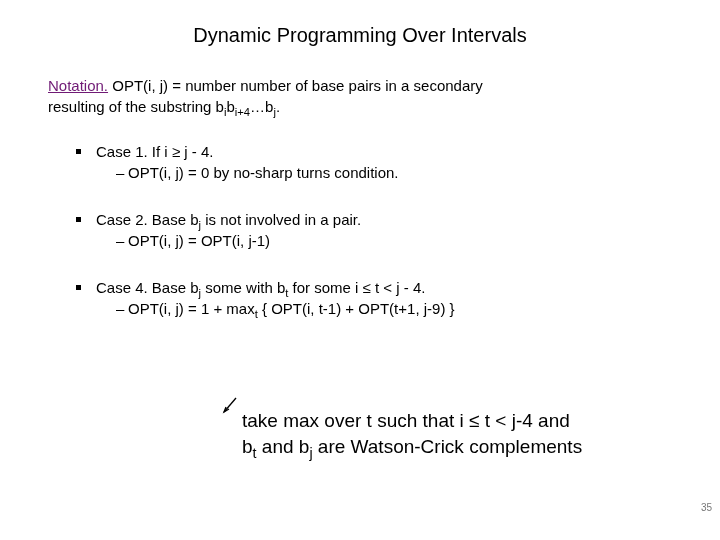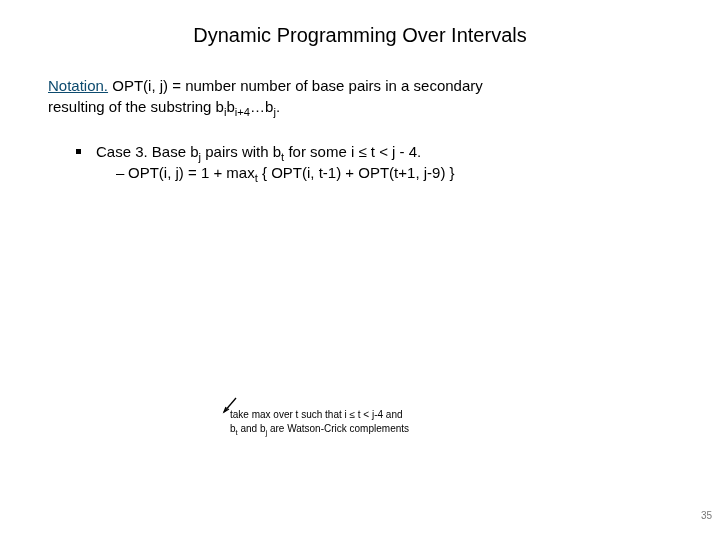--- a/index.html
+++ b/index.html
@@ -24,21 +24,21 @@
     font-size: 20px;
     padding-top: 24px;
     padding-bottom: 28px;
     color: #000;
   }
   .body {
     padding: 0 48px 0 48px;
     line-height: 1.4;
   }
   .notation-label {
-    color: #0c4a6e;
+    color: #701a75;
     text-decoration: underline;
   }
   .para {
     margin-bottom: 24px;
   }
   ul.cases {
     list-style: none;
     padding: 0;
     margin: 0 0 0 28px;
   }
@@ -69,37 +69,37 @@
     left: 0;
     top: 0;
   }
   sub {
     font-size: 0.75em;
     vertical-align: sub;
     line-height: 0;
   }
   .footnote {
     position: absolute;
-    left: 230px;
+    left: 242px;
     top: 408px;
-    font-size: 10px;
+    font-size: 19px;
     line-height: 1.35;
   }
   .arrow {
     position: absolute;
     left: 220px;
     top: 396px;
     width: 20px;
     height: 20px;
     pointer-events: none;
   }
   .pagenum {
     position: absolute;
     right: 8px;
-    bottom: 6px;
+    bottom: 14px;
     font-size: 10px;
     color: #777;
     font-family: Arial, sans-serif;
   }
 </style>
 </head>
 <body>
 
 <div class="slide">
 
@@ -108,24 +108,36 @@
   <div class="body">
 
     <div class="para">
       <span class="notation-label">Notation.</span>
       <span>OPT(i, j) = number number of base pairs in a secondary</span><br>
       <span>resulting of the substring  b</span><sub>i</sub><span>b</span><sub>i+4</sub><span>…b</span><sub>j</sub><span>.</span>
     </div>
 
     <ul class="cases">
 
-
+      <li>
+        <span>Case 1.  If i </span><span>≥</span><span> j - 4.</span>
+        <div class="sub">
+          <div class="sub-line">OPT(i, j) = 0 by no-sharp turns condition.</div>
+        </div>
+      </li>
 
       <li>
-        <span>Case 3.  Base b</span><sub>j</sub><span> pairs with b</span><sub>t</sub><span> for some i </span><span>≤</span><span> t &lt; j - 4.</span>
+        <span>Case 2.  Base b</span><sub>j</sub><span> is not involved in a pair.</span>
+        <div class="sub">
+          <div class="sub-line">OPT(i, j) = OPT(i, j-1)</div>
+        </div>
+      </li>
+
+      <li>
+        <span>Case 4.  Base b</span><sub>j</sub><span> some with b</span><sub>t</sub><span> for some i </span><span>≤</span><span> t &lt; j - 4.</span>
         <div class="sub">
           <div class="sub-line">
             <span>OPT(i, j) = 1 + max</span><sub>t</sub><span> { OPT(i, t-1) + OPT(t+1, j-9) }</span>
           </div>
         </div>
       </li>
 
     </ul>
   </div>
 

